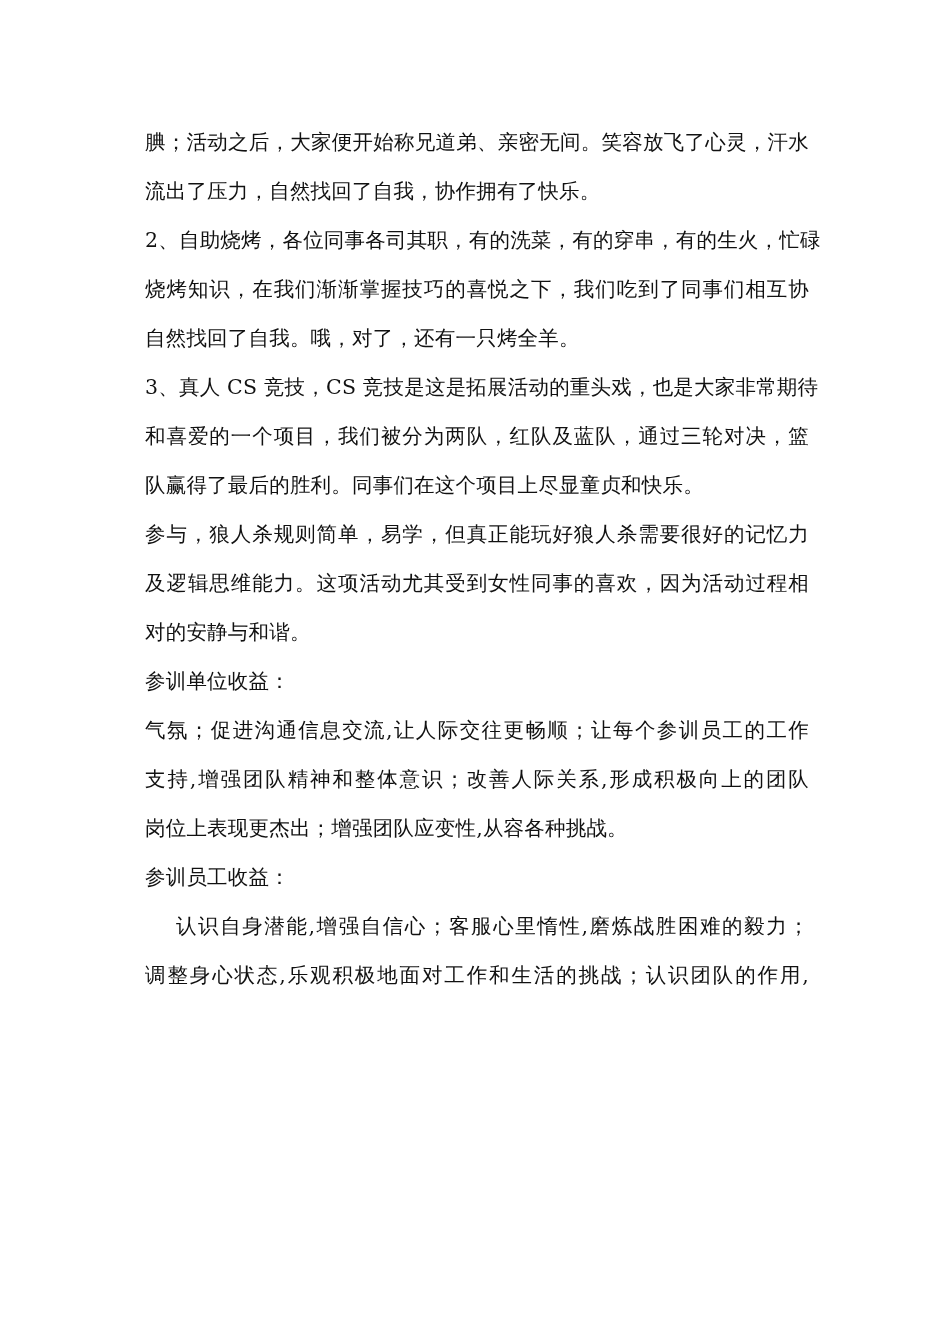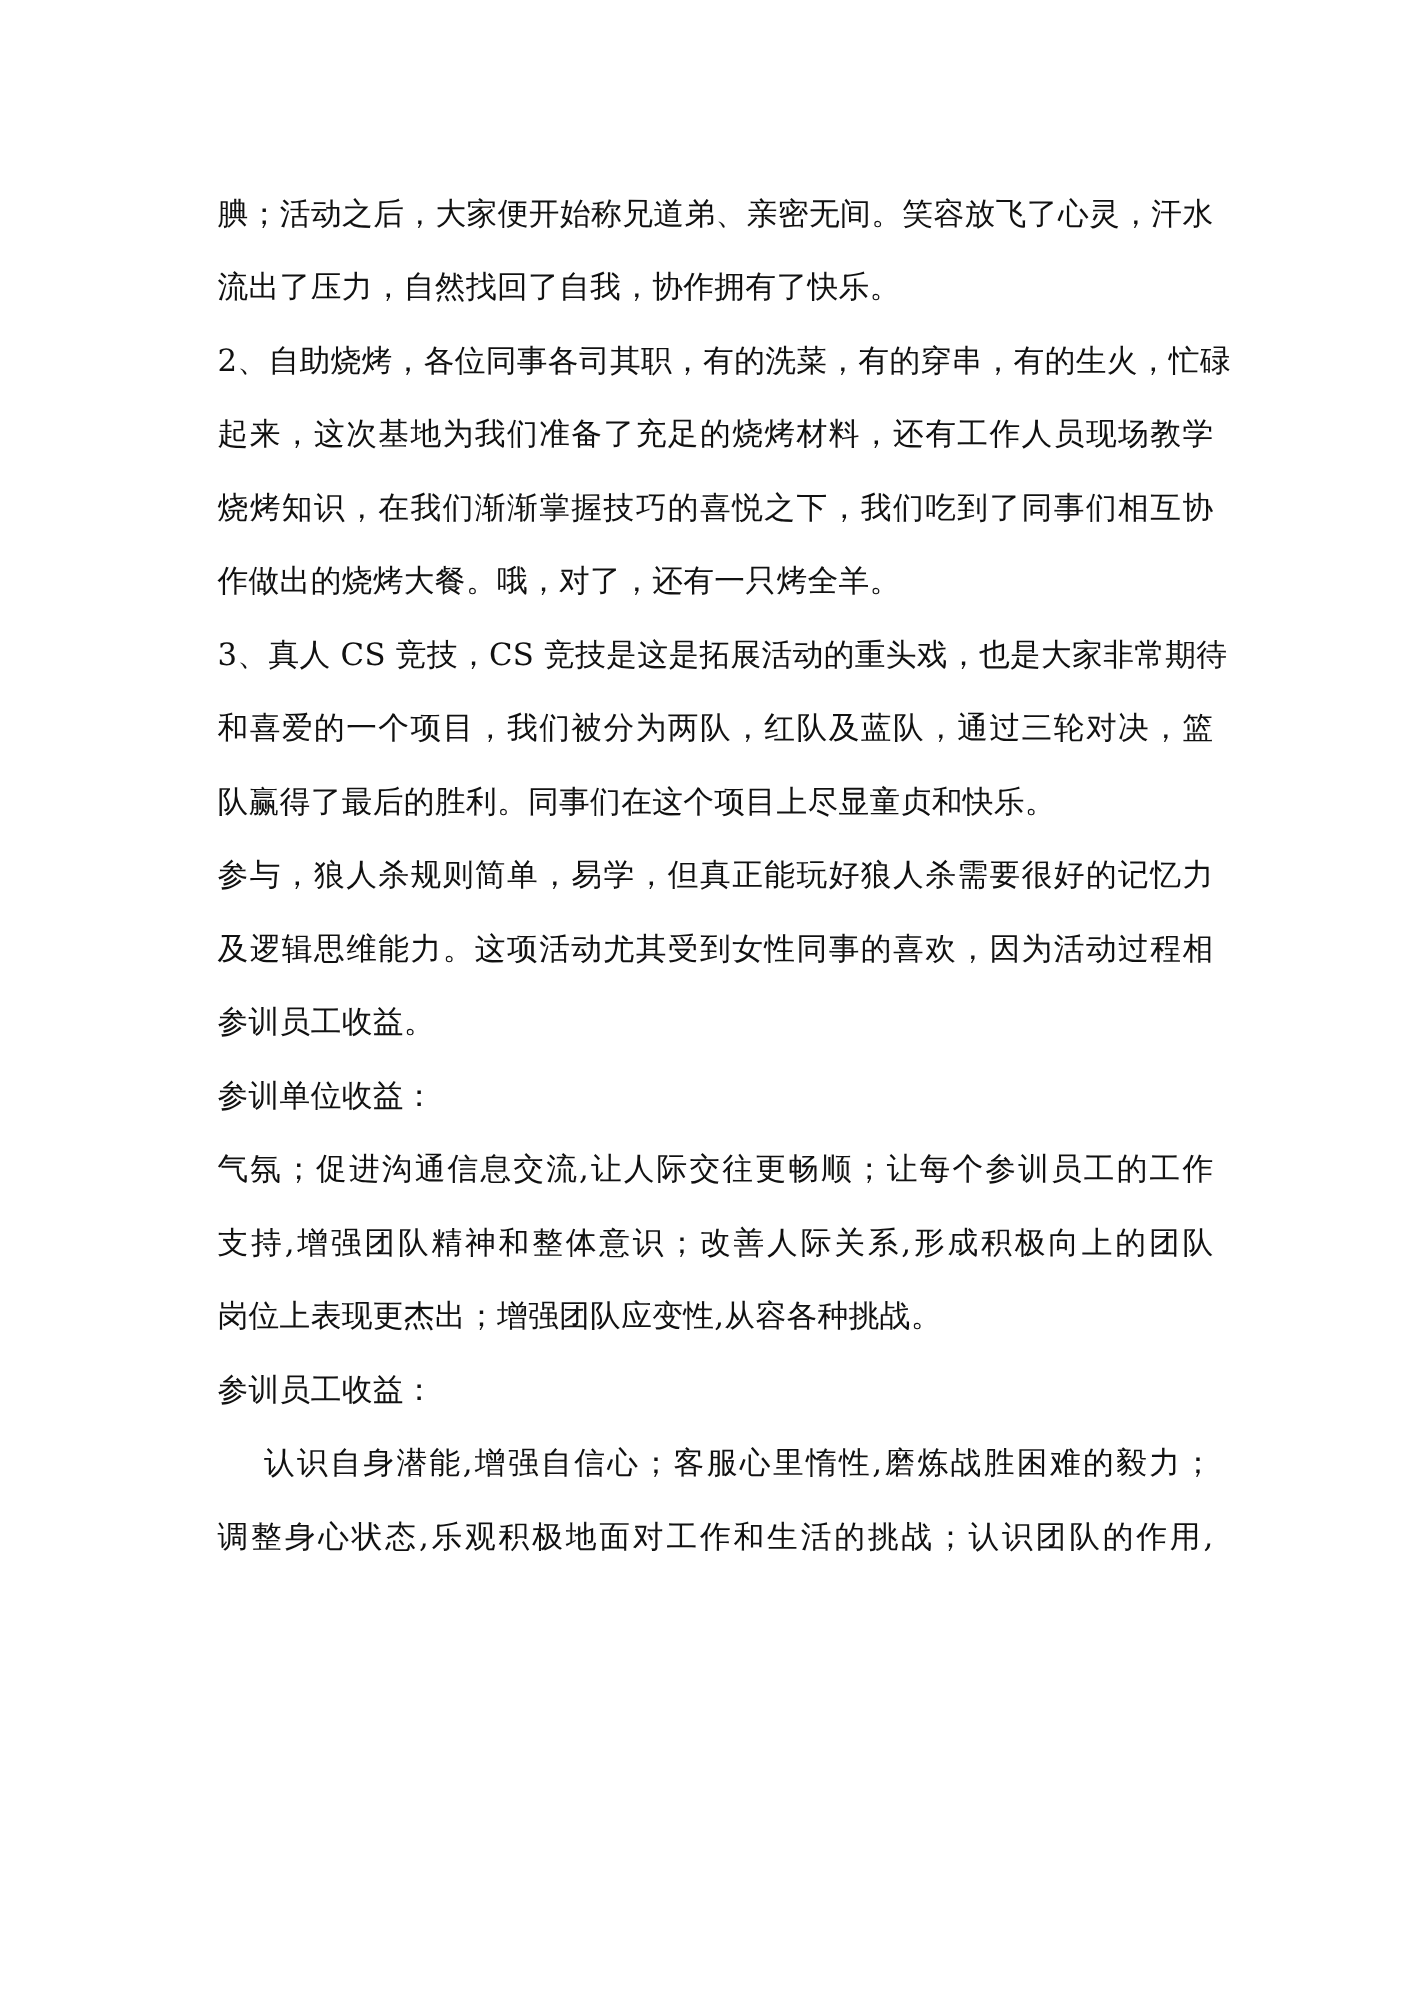--- a/index.html
+++ b/index.html
@@ -46,29 +46,28 @@
     }
   </style>
 </head>
 <body>
 
 <div class="page">
   <div class="content">
     <div class="line justify">腆；活动之后，大家便开始称兄道弟、亲密无间。笑容放飞了心灵，汗水</div>
     <div class="line">流出了压力，自然找回了自我，协作拥有了快乐。</div>
     <div class="line justify">2、自助烧烤，各位同事各司其职，有的洗菜，有的穿串，有的生火，忙碌</div>
-    <div class="line justify">起来，这次基地为我们准备了充足的烧烤材料，还有工作人员现场教学</div>
     <div class="line justify">烧烤知识，在我们渐渐掌握技巧的喜悦之下，我们吃到了同事们相互协</div>
-    <div class="line">作做出的烧烤大餐。哦，对了，还有一只烤全羊。</div>
+    <div class="line">自然找回了自我。哦，对了，还有一只烤全羊。</div>
     <div class="line justify">3、真人 CS 竞技，CS 竞技是这是拓展活动的重头戏，也是大家非常期待</div>
     <div class="line justify">和喜爱的一个项目，我们被分为两队，红队及蓝队，通过三轮对决，篮</div>
     <div class="line">队赢得了最后的胜利。同事们在这个项目上尽显童贞和快乐。</div>
     <div class="line justify">参与，狼人杀规则简单，易学，但真正能玩好狼人杀需要很好的记忆力</div>
     <div class="line justify">及逻辑思维能力。这项活动尤其受到女性同事的喜欢，因为活动过程相</div>
-    <div class="line">参训员工收益。</div>
+    <div class="line">对的安静与和谐。</div>
     <div class="line">参训单位收益：</div>
     <div class="line justify">气氛；促进沟通信息交流,让人际交往更畅顺；让每个参训员工的工作</div>
     <div class="line justify">支持,增强团队精神和整体意识；改善人际关系,形成积极向上的团队</div>
     <div class="line">岗位上表现更杰出；增强团队应变性,从容各种挑战。</div>
     <div class="line">参训员工收益：</div>
     <div class="line justify indent">认识自身潜能,增强自信心；客服心里惰性,磨炼战胜困难的毅力；</div>
     <div class="line justify">调整身心状态,乐观积极地面对工作和生活的挑战；认识团队的作用,</div>
   </div>
 </div>
 

